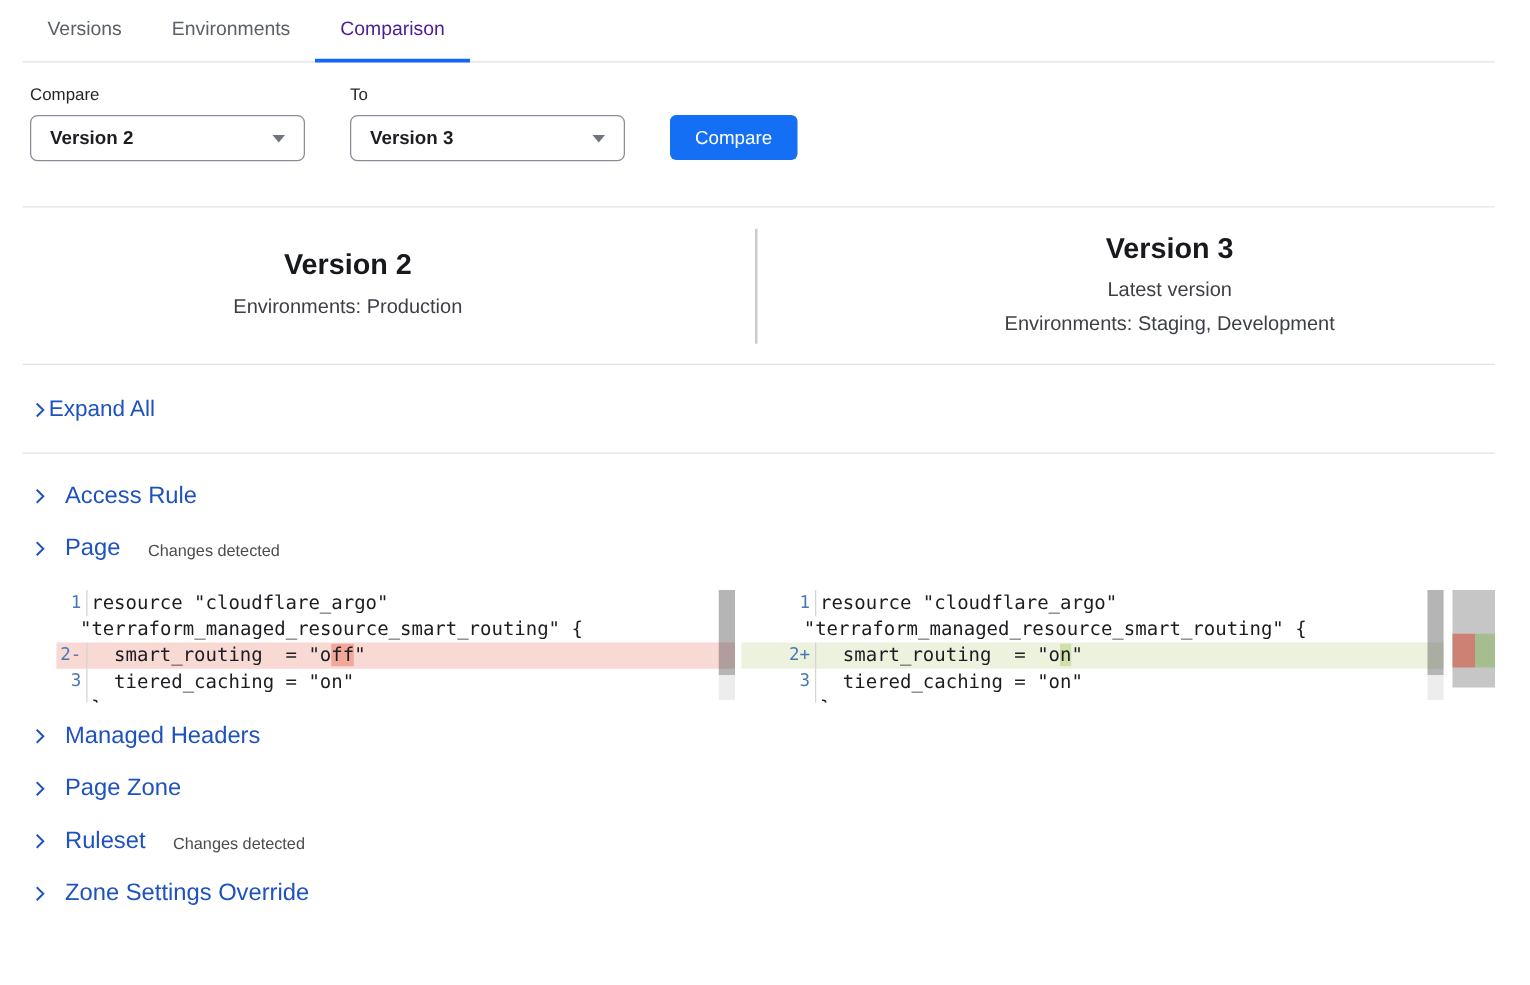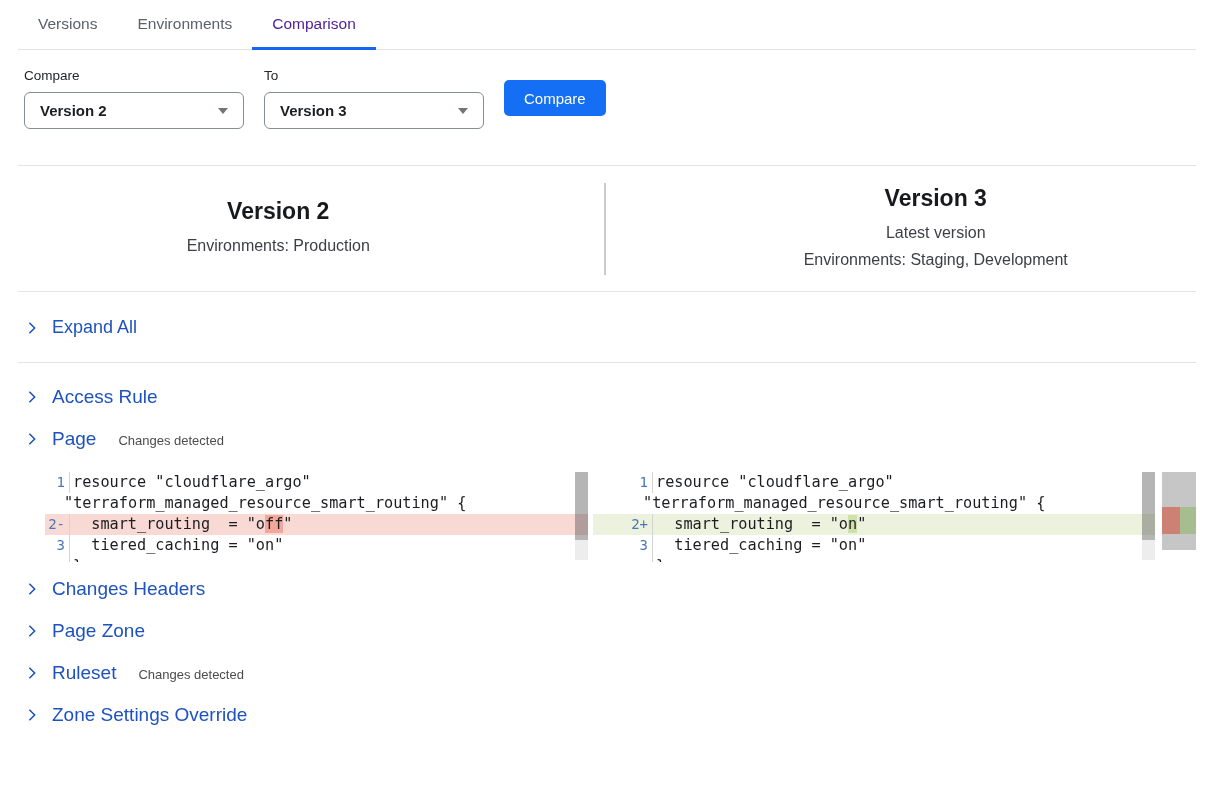--- a/index.html
+++ b/index.html
@@ -7,21 +7,21 @@
   body { font-family: "Liberation Sans", sans-serif; color: #1f2124; position: relative; }
 
   
   .tabbar-wrap { margin: 0 28px 0 18px; border-bottom: 1px solid #e2e2e2; }
   .tabbar { display: flex; }
   .tab { position: relative; padding: 15px 20px 16px; font-size: 15.5px; color: #5b6069; cursor: pointer; }
   .tab.active { color: #4c1d95; }
   .tab.active::after { content:""; position:absolute; left:0; right:0; bottom:-1px; height:3px; background:#1567f3; }
 
   
-  .form-row { display:flex; align-items: center; gap: 20px; margin: 18px 0 0 24px; }
+  .form-row { display:flex; align-items: flex-end; gap: 36px; margin: 18px 0 0 24px; }
   .field label { display:block; font-size: 13.5px; color:#24262a; margin-bottom: 9px; }
   .select { width: 220px; height: 37px; border: 1px solid #878d96; border-radius: 6px;
             display:flex; align-items:center; justify-content: space-between;
             padding: 0 15px; cursor:pointer; background:#fff; }
   .select .sel-val { font-size: 15px; font-weight: bold; color:#1c1e22; }
   .caret { width:0; height:0; border-left:5px solid transparent; border-right:5px solid transparent;
            border-top:6px solid #70757c; }
   .btn-primary { height: 36px; padding: 0 20px; background: #156ff4; color:#fff; border:none;
                  border-radius: 5px; font-size: 15px; font-family:"Liberation Sans",sans-serif; cursor:pointer; margin-bottom:1px;}
 
@@ -31,21 +31,21 @@
   
   .vheaders { margin: 0 28px 0 18px; height: 126px; display:flex; align-items:center; border-bottom:1px solid #e3e3e3; }
   .vcol { flex:1; text-align:center; }
   .vcol-left  { padding-right: 65px; }
   .vcol-right { padding-left: 70px; }
   .vdivider { width: 2px; height: 92px; background:#cbcbcb; }
   .vtitle { font-size: 23px; font-weight: bold; color:#17191c; margin-bottom: 7px; }
   .vline { font-size: 16px; color:#3c3f45; line-height: 27px; }
 
   
-  .expand-row { display:flex; align-items:center; gap:13px; padding: 25px 0 24px 25px; color:#1e52bf; cursor:pointer; }
+  .expand-row { display:flex; align-items:center; padding: 25px 0 24px 25px; color:#1e52bf; cursor:pointer; }
   .expand-label { font-size: 18px; }
   .chev { display:block; color:#1e52bf; }
 
   
   .sections { margin-top: 13px; }
   .sec-row { display:flex; align-items:center; gap:13px; height:42px; padding-left:25px; cursor:pointer; }
   .sec-label { font-size: 19px; color:#1e52bf; }
   .sec-badge { font-size: 13px; color:#4c4c4c; margin-left: 9px; margin-top: 3px; }
   .mt6 { margin-top: 6px; }
 
@@ -201,21 +201,21 @@
         <div class="ruler-red" style="background: rgb(205, 129, 117);"></div>
         <div class="ruler-green" style="background: rgb(166, 189, 144);"></div>
       </div>
     </div>
   </div>
 
   <div class="sec-row mt6">
     <svg class="chev" width="14" height="14" viewBox="0 0 16 16">
         <path d="M5 2l6 6-6 6" fill="none" stroke="currentColor" stroke-width="1.8"></path>
       </svg>
-    <span class="sec-label">Changes Headers</span>
+    <span class="sec-label">Managed Headers</span>
   </div>
 
   <div class="sec-row">
     <svg class="chev" width="14" height="14" viewBox="0 0 16 16">
         <path d="M5 2l6 6-6 6" fill="none" stroke="currentColor" stroke-width="1.8"></path>
       </svg>
     <span class="sec-label">Page Zone</span>
   </div>
 
   <div class="sec-row">

